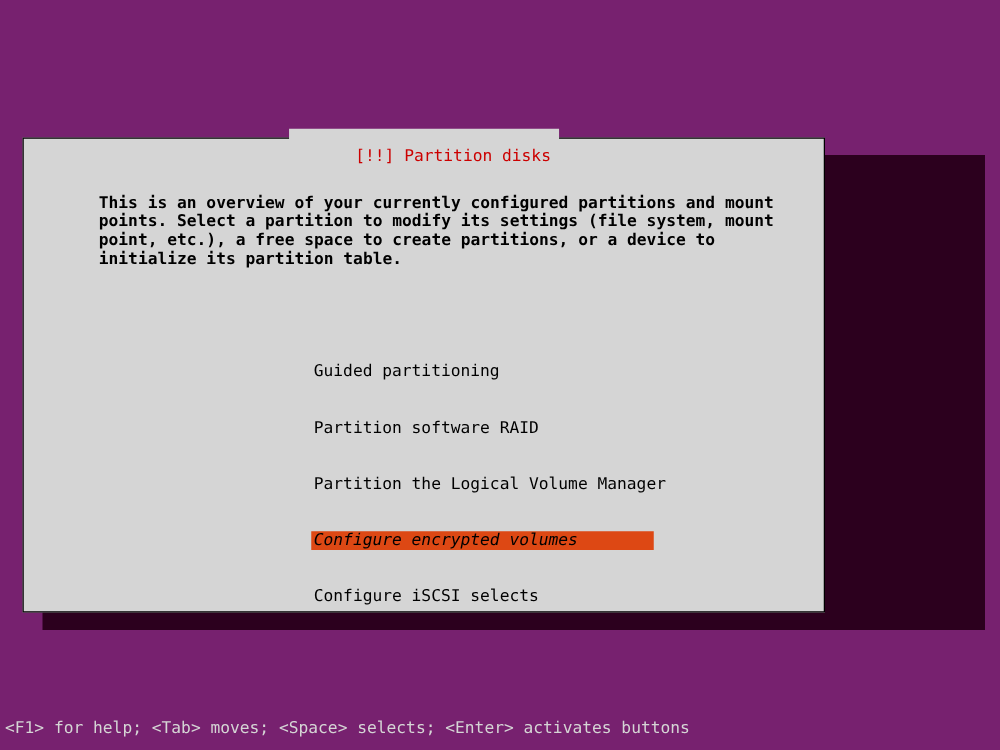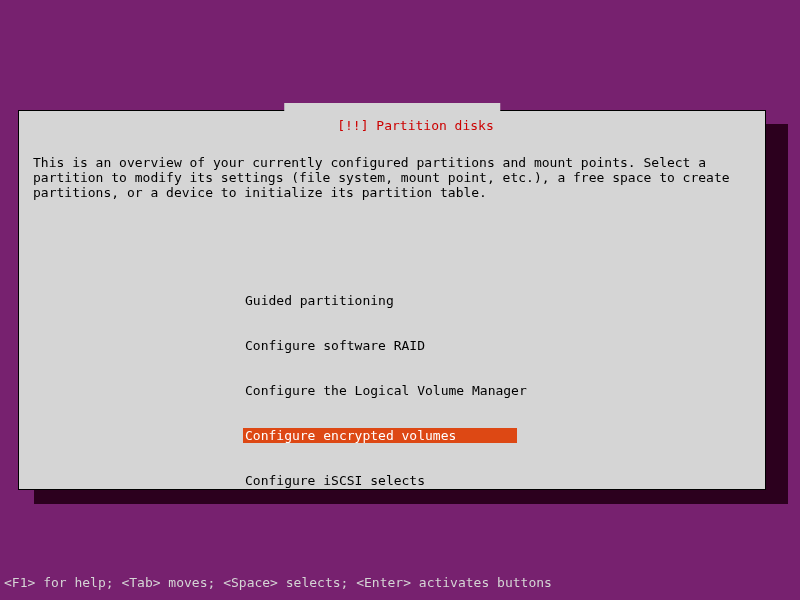--- a/index.html
+++ b/index.html
@@ -24,58 +24,59 @@
     left: 34px;
     top: 124px;
     width: 754px;
     height: 380px;
     background: #2c001e;
   }
   .dialog {
     position: absolute;
     left: 18px;
     top: 110px;
-    width: 748px;
+    width: 642px;
     height: 380px;
     background: #d5d5d5;
     border: 1px solid #000;
     box-sizing: border-box;
+    padding-left: 46px;
   }
   .dialog-title {
     position: absolute;
     top: -8px;
     left: 50%;
     transform: translateX(-50%);
     background: #d5d5d5;
     padding: 0 6px;
     color: #cc0000;
     white-space: pre;
   }
   .body {
     padding: 14px 14px 10px 14px;
     white-space: pre-wrap;
     color: #000;
   }
   .instr {
     white-space: normal;
-    margin-bottom: 18px;
+    font-weight: bold;
   }
   .menu {
     margin-left: 170px;
     width: 440px;
   }
   .menu .item {
     white-space: pre;
     padding: 0 2px;
-    margin-left: 40px;
   }
   .menu .item.hl {
     background: #dd4814;
-    color: #ffffff;
+    color: #000000;
     width: 270px;
+    font-style: italic;
   }
   .menu .blank { height: 15px; }
   .footer {
     position: absolute;
     left: 0;
     bottom: 10px;
     width: 800px;
     color: #d5d5d5;
     padding-left: 4px;
     white-space: pre;
@@ -90,22 +91,22 @@
   <div class="dialog">
     <div class="dialog-title">
       <span>[!!] Partition disks</span>
     </div>
 
     <div class="body">
       <div class="instr">This is an overview of your currently configured partitions and mount points. Select a partition to modify its settings (file system, mount point, etc.), a free space to create partitions, or a device to initialize its partition table.</div>
 
       <div class="menu">
         <div class="item">Guided partitioning</div>
-        <div class="item">Configure software RAID</div>
-        <div class="item">Configure the Logical Volume Manager</div>
+        <div class="item">Partition software RAID</div>
+        <div class="item">Partition the Logical Volume Manager</div>
         <div class="item hl">Configure encrypted volumes</div>
         <div class="item">Configure iSCSI selects</div>
         <div class="blank"></div>
         
         
         
         
         
       </div>
 

